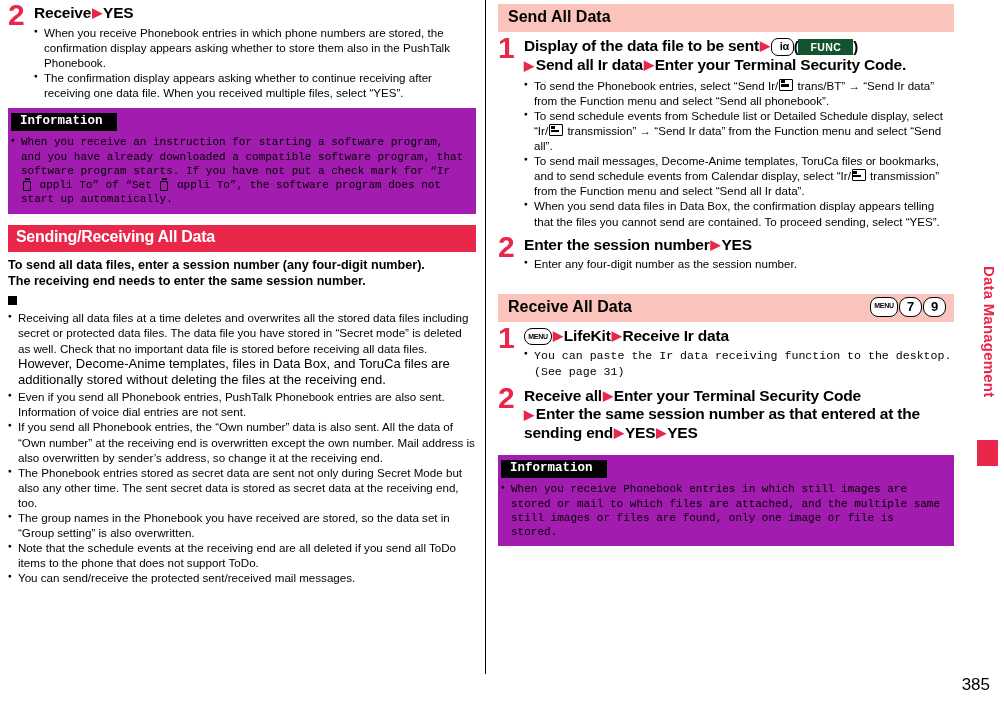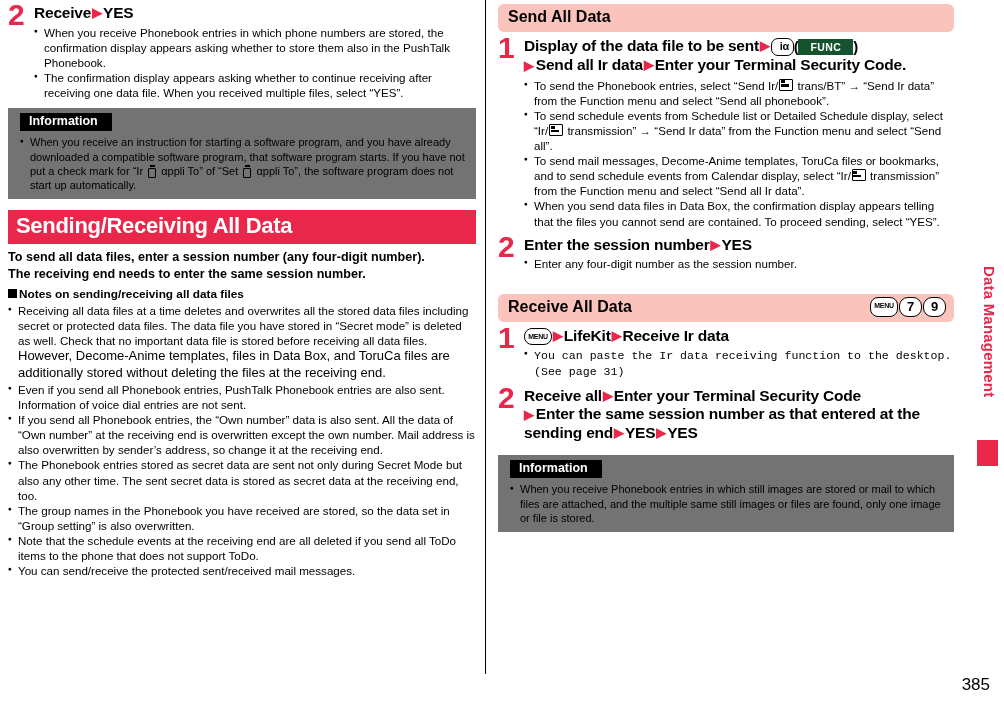--- a/index.html
+++ b/index.html
@@ -97,40 +97,41 @@
     font-size: 6.5px;
     line-height: 1.9;
   }
   .subline {
     display: block;
     font-size: 13px;
     line-height: 1.30;
   }
   
   .info-box {
-    background: #737373;
-    padding: 3px 8px 7px 12px;
+    background: #a21caf;
+    padding: 3px 8px 7px 3px;
     margin-top: 7px;
+    font-family: Liberation Mono, monospace;
   }
   .info-tag {
     display: inline-block;
     background: #000;
     color: #fff;
     font-size: 12.5px;
     font-weight: bold;
     padding: 1px 14px 2px 9px;
     line-height: 1.2;
     margin-bottom: 2px;
   }
   .info-box ul.bl > li { font-size: 11px; }
   
   .banner-red {
     background: #e8274b;
     color: #fff;
-    font-size: 22px;
+    font-size: 16px;
     font-weight: bold;
     padding: 3px 8px 5px 8px;
     letter-spacing: -0.3px;
     line-height: 1.18;
   }
   .lead {
     font-size: 12.6px;
     font-weight: bold;
     line-height: 1.33;
     margin-top: 5px;
@@ -152,21 +153,20 @@
   
   .banner-pink {
     background: #fac4bc;
     color: #000;
     font-size: 16px;
     font-weight: bold;
     padding: 3px 10px 4px 10px;
     line-height: 1.3;
     position: relative;
     height: 21px;
-    border-radius: 6px;
   }
   .banner-pink .keys {
     position: absolute;
     right: 8px;
     top: 3px;
     display: flex;
     gap: 1px;
   }
   
   .key {
@@ -319,21 +319,21 @@
     </div>
 
     <div class="banner-red" style="margin-top:11px;">Sending/Receiving All Data</div>
 
     <div class="lead">
       <div>To send all data files, enter a session number (any four-digit number).</div>
       <div>The receiving end needs to enter the same session number.</div>
     </div>
 
     <div class="subhead">
-      <span class="sq"></span><span>Notes on sending/receiving all data files</span>
+      <span class="sq"></span>
     </div>
 
     <ul class="bl" style="margin-top:1px;">
       <li>
         <span>Receiving all data files at a time deletes and overwrites all the stored data files including secret or protected data files. The data file you have stored in “Secret mode” is deleted as well. Check that no important data file is stored before receiving all data files.</span>
         <span class="subline">However, Decome-Anime templates, files in Data Box, and ToruCa files are additionally stored without deleting the files at the receiving end.</span>
       </li>
       <li>Even if you send all Phonebook entries, PushTalk Phonebook entries are also sent. Information of voice dial entries are not sent.</li>
       <li>If you send all Phonebook entries, the “Own number” data is also sent. All the data of “Own number” at the receiving end is overwritten except the own number. Mail address is also overwritten by sender’s address, so change it at the receiving end.</li>
       <li>The Phonebook entries stored as secret data are sent not only during Secret Mode but also any other time. The sent secret data is stored as secret data at the receiving end, too.</li>

